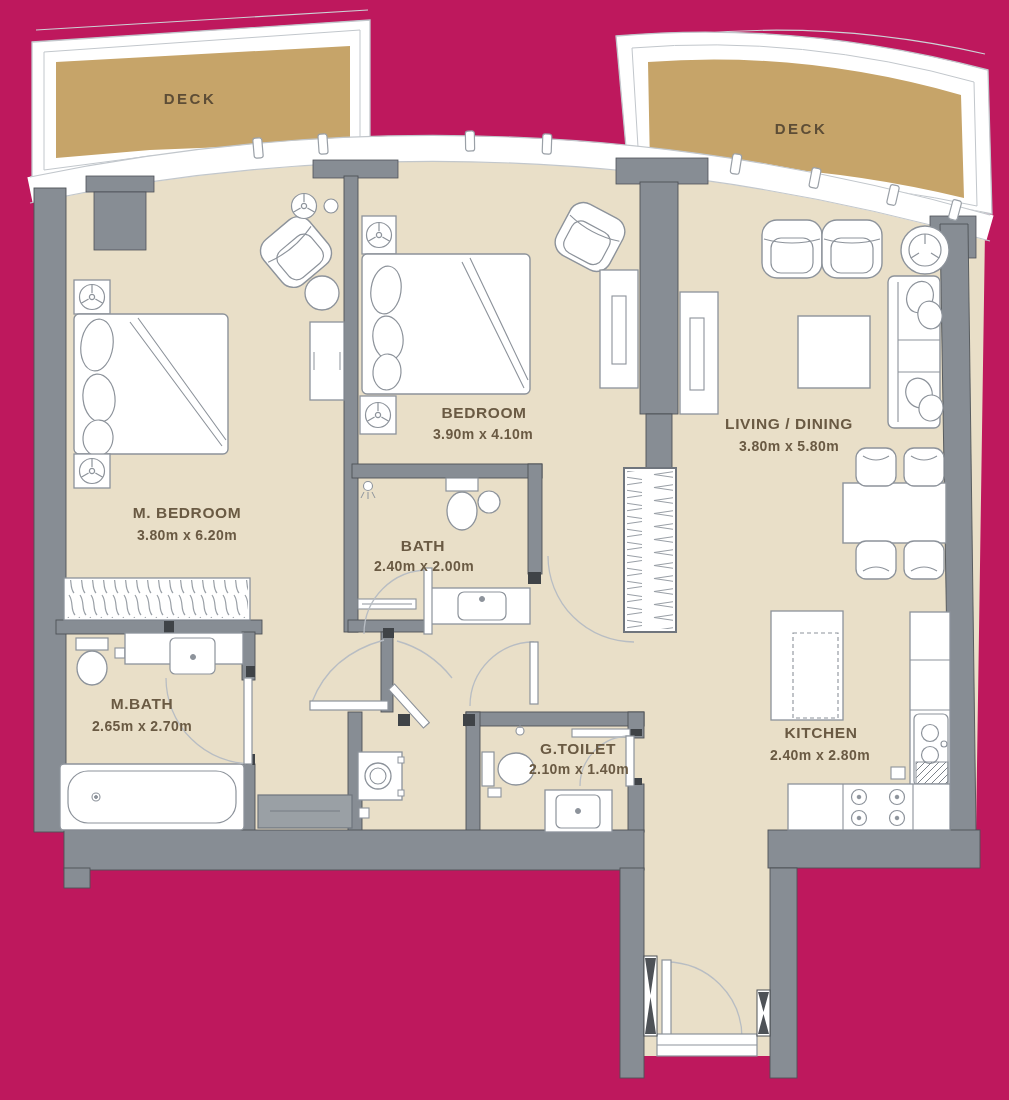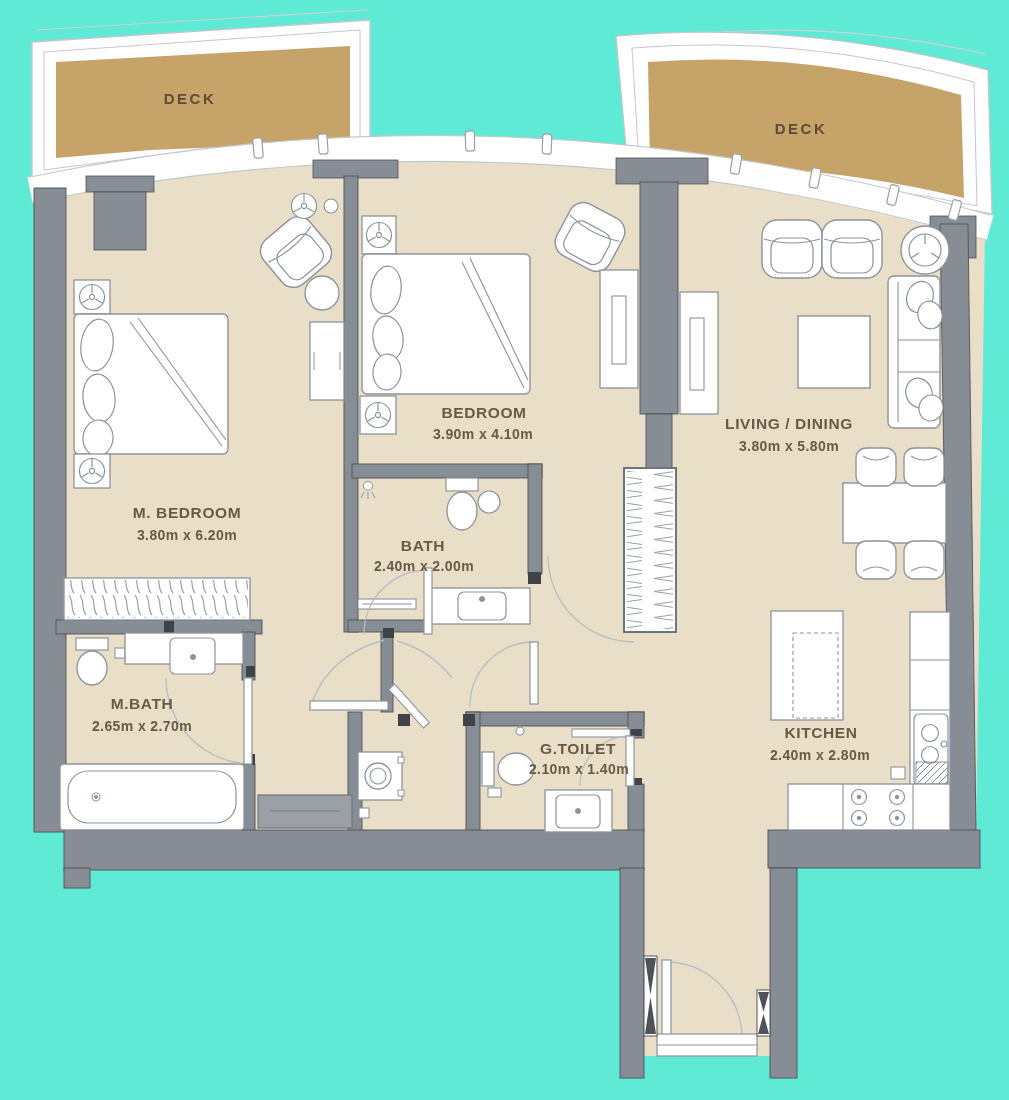--- a/index.html
+++ b/index.html
@@ -1,16 +1,16 @@
 <!DOCTYPE html>
 <html><head>
 <meta charset="utf-8">
 <style>
   html,body{margin:0;padding:0;background:#ffffff;}
-  .stage{position:relative;width:1009px;height:1100px;background:#5eead4;overflow:hidden;
+  .stage{position:relative;width:1009px;height:1100px;background:#be185d;overflow:hidden;
          font-family:"Liberation Sans", sans-serif;}
   svg{display:block}
   text{font-family:"Liberation Sans", sans-serif;}
   .room-name{font-size:15.5px;font-weight:bold;letter-spacing:.6px;}
   .room-dims{font-size:14px;font-weight:bold;letter-spacing:.4px;}
   .deck-label{font-size:15px;font-weight:bold;letter-spacing:2.5px;}
 </style>
 </head>
 <body>
 

